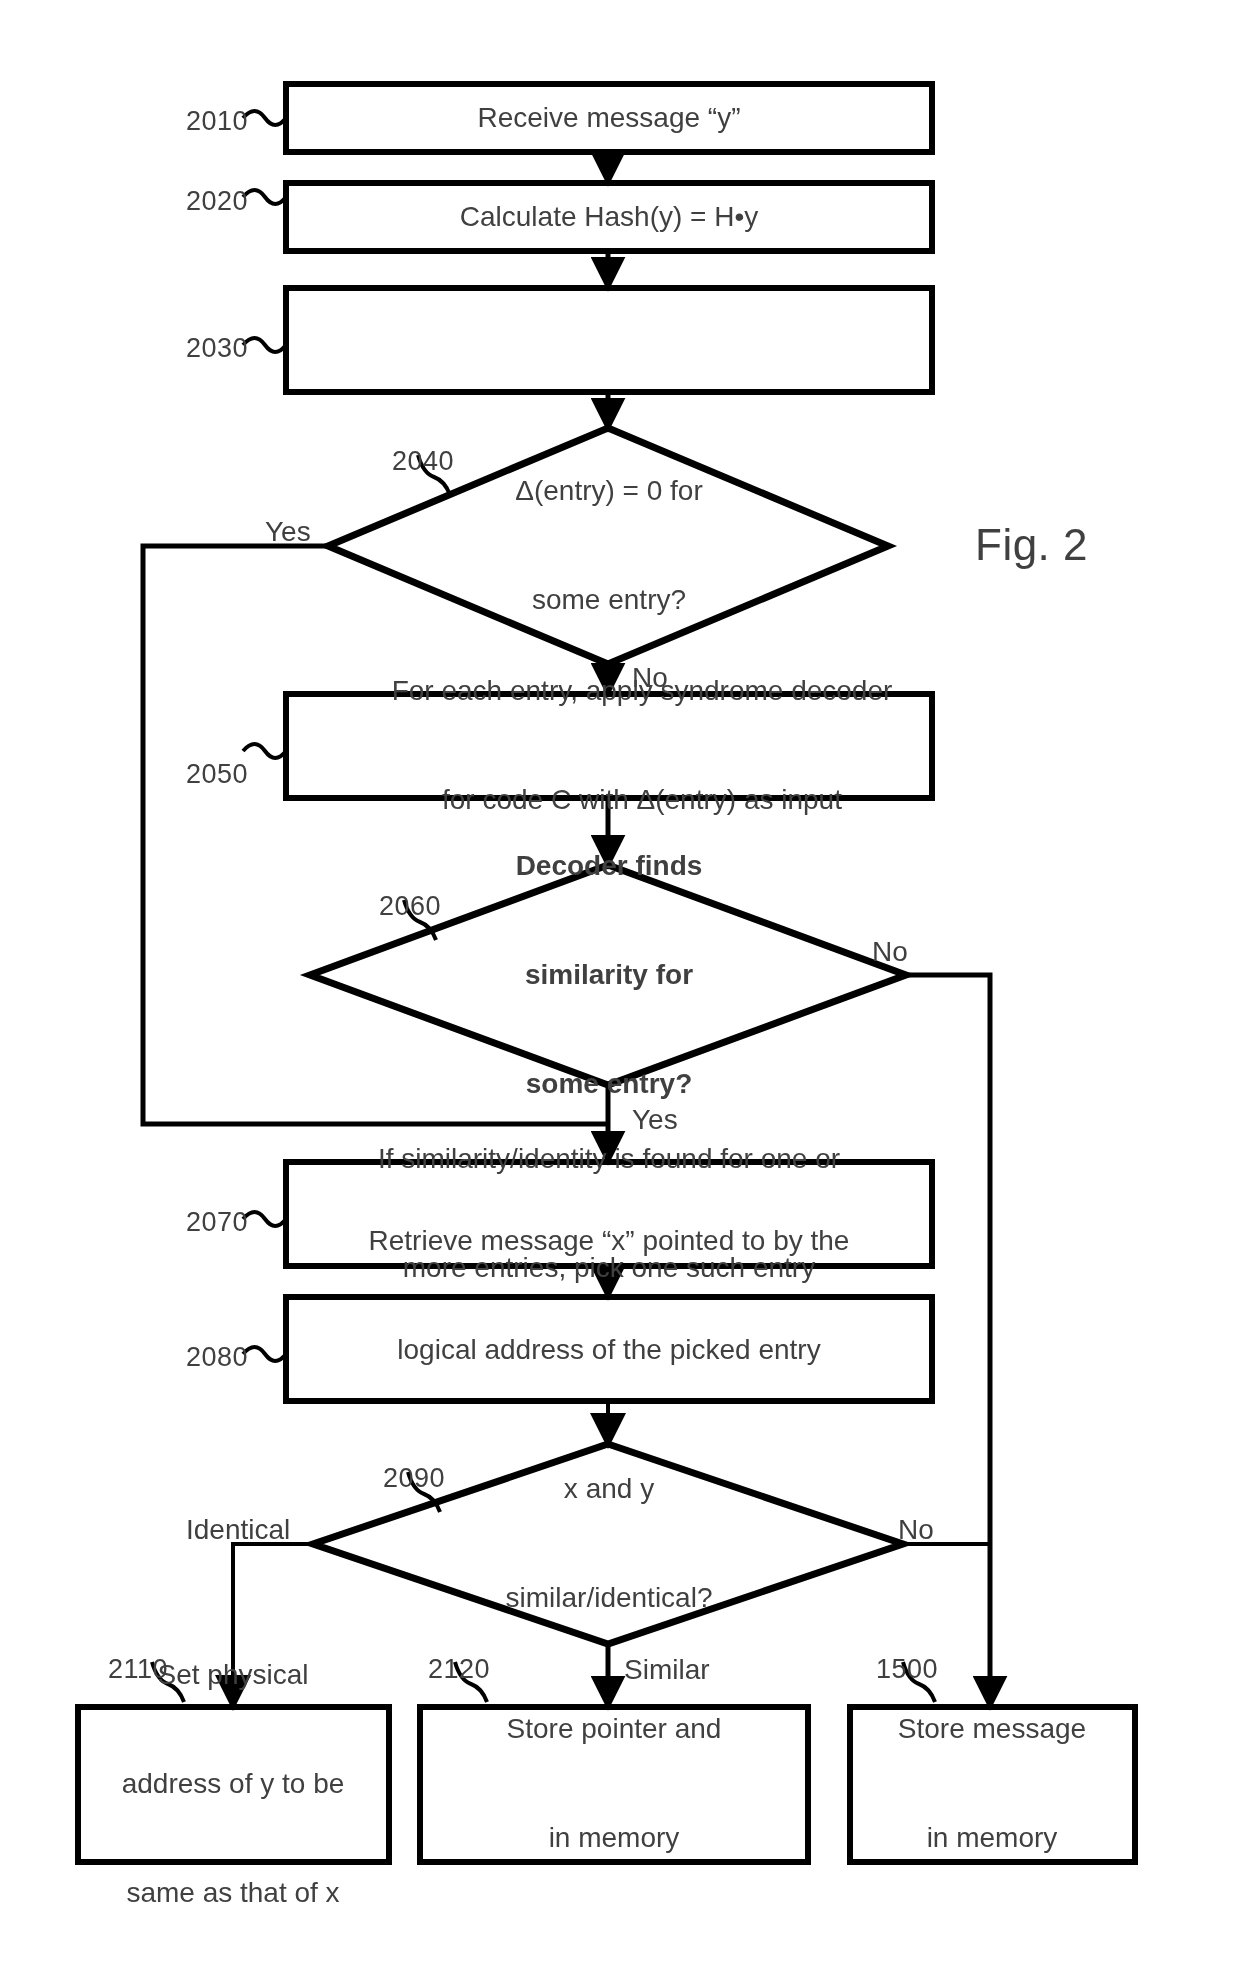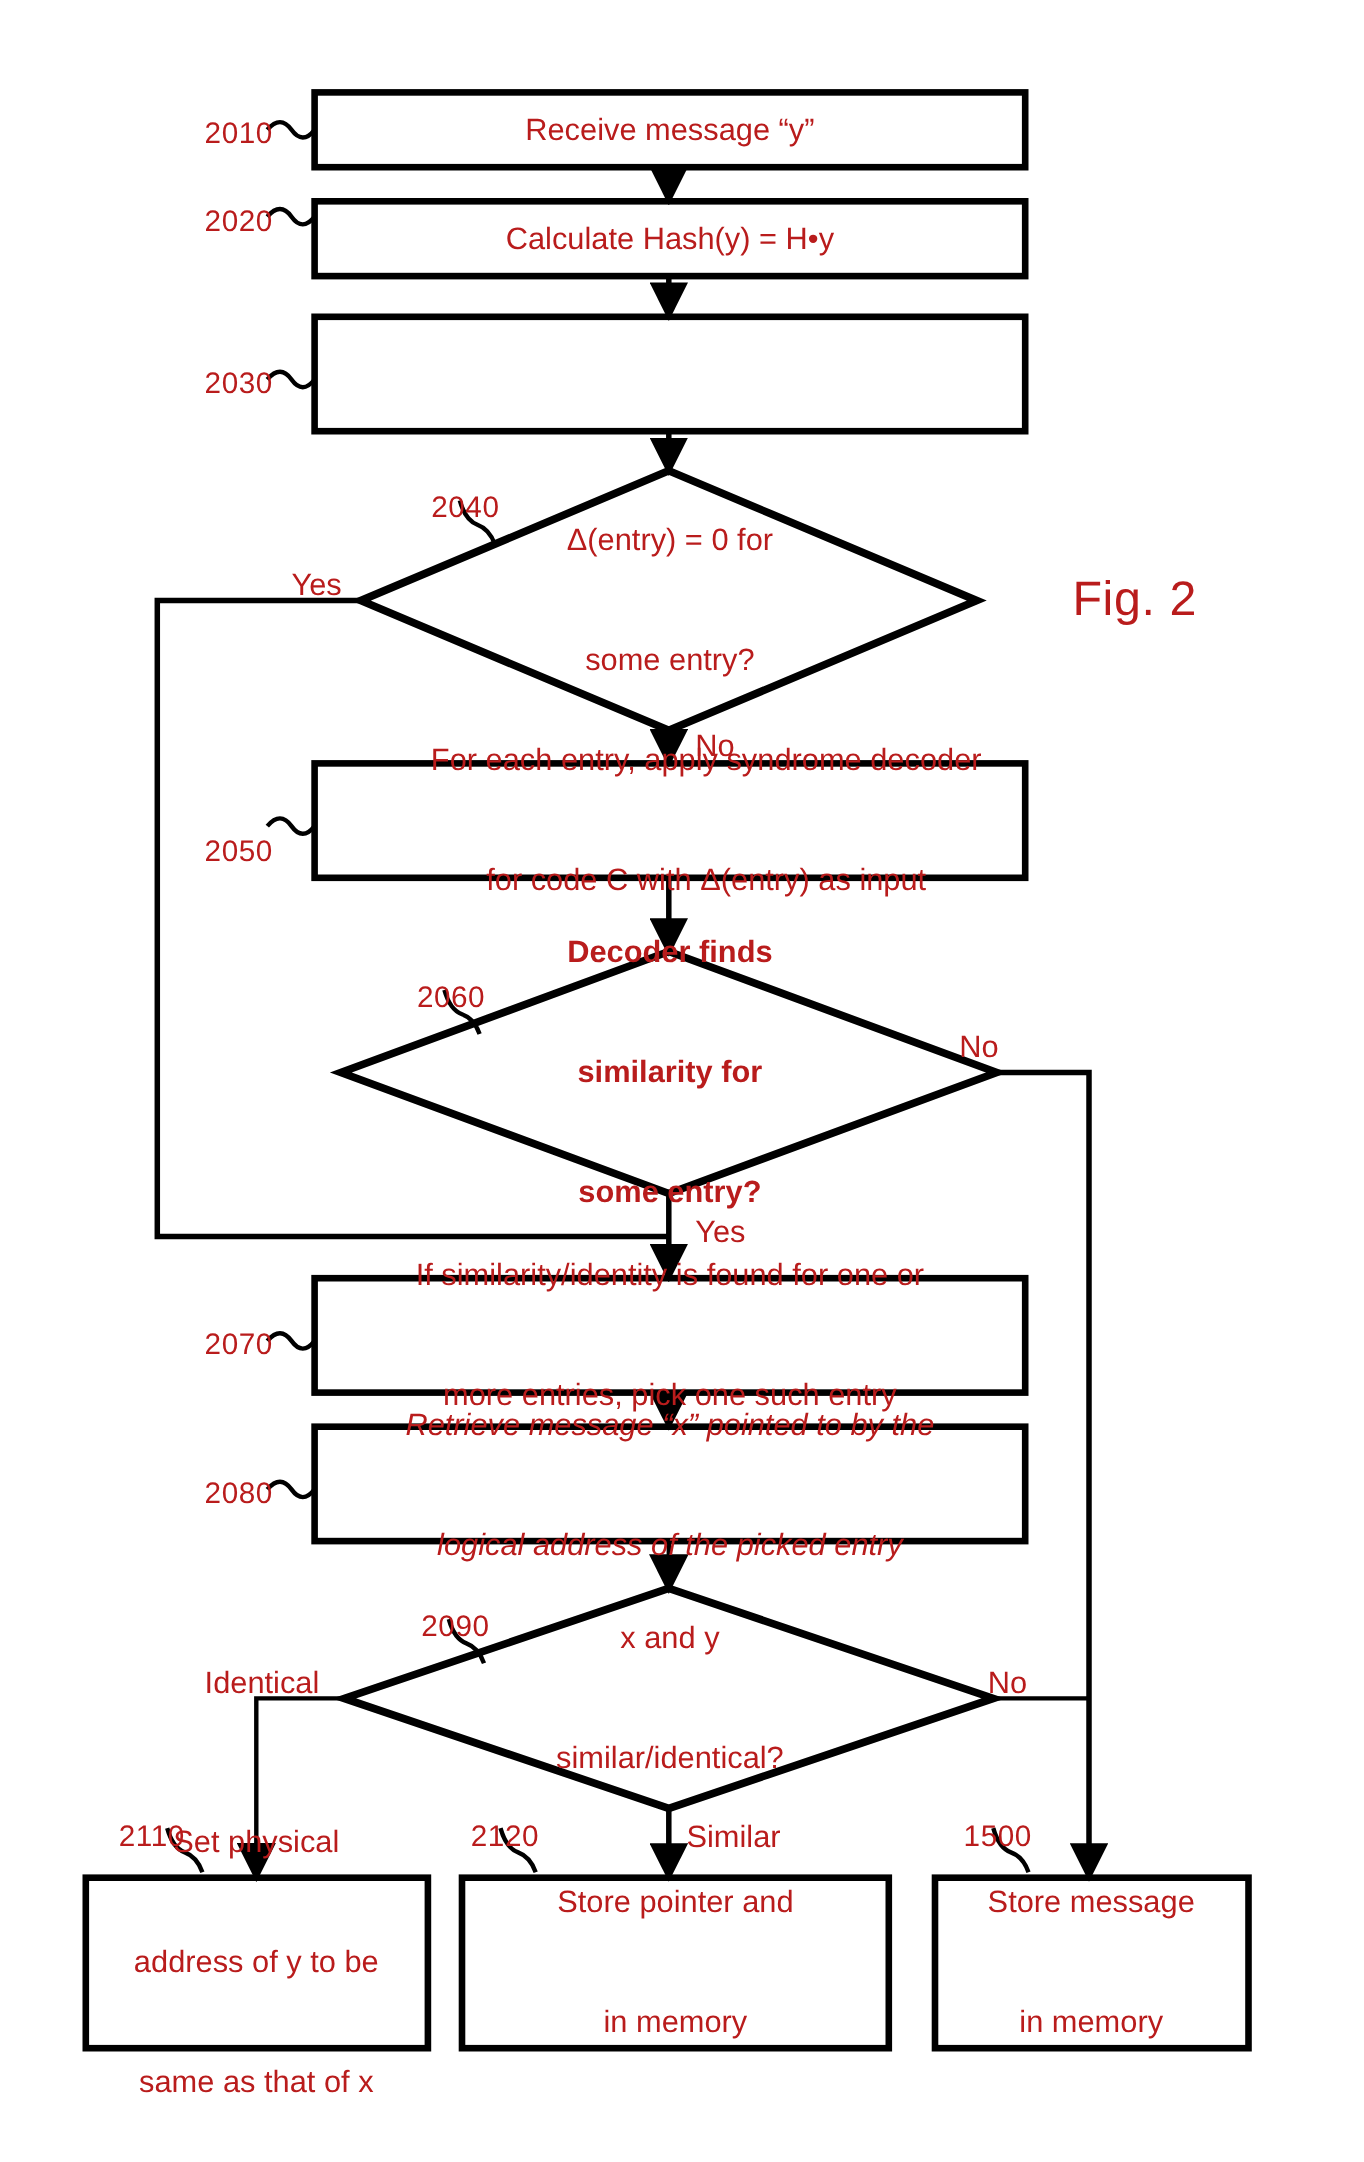--- a/index.html
+++ b/index.html
@@ -22,21 +22,21 @@
     position: absolute;
     top: 0;
     left: 0;
     width: 1240px;
     height: 1965px;
   }
   .lbl {
     position: absolute;
     white-space: pre;
     line-height: 1.28;
-    color: #b91c1c;
+    color: #404040;
   }
   .ref {
     font-size: 27px;
     letter-spacing: 0.5px;
   }
   .boxtext {
     font-size: 28px;
     text-align: center;
     line-height: 1.3;
   }
@@ -169,21 +169,21 @@
     <div>Decoder finds</div>
     <div>similarity for</div>
     <div>some entry?</div>
   </div>
 
   <div class="lbl boxtext ctr" style="left:609px; top:1214px; width:650px;">
     <div>If similarity/identity is found for one or</div>
     <div>more entries, pick one such entry</div>
   </div>
 
-  <div class="lbl boxtext ctr" style="left:609px; top:1350px; width:650px;font-style:italic;">
+  <div class="lbl boxtext ctr" style="left:609px; top:1296px; width:650px;">
     <div>Retrieve message “x” pointed to by the</div>
     <div>logical address of the picked entry</div>
   </div>
 
   <div class="lbl diamondtext ctr" style="left:609px; top:1544px; width:420px;">
     <div>x and y</div>
     <div>similar/identical?</div>
   </div>
 
   <div class="lbl boxtext ctr" style="left:233px; top:1784px; width:300px;">

